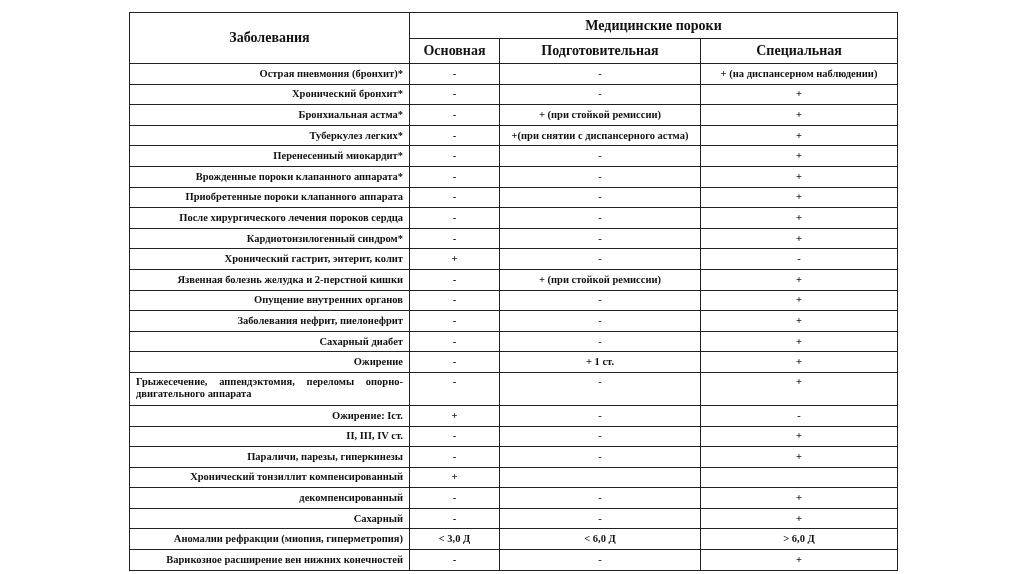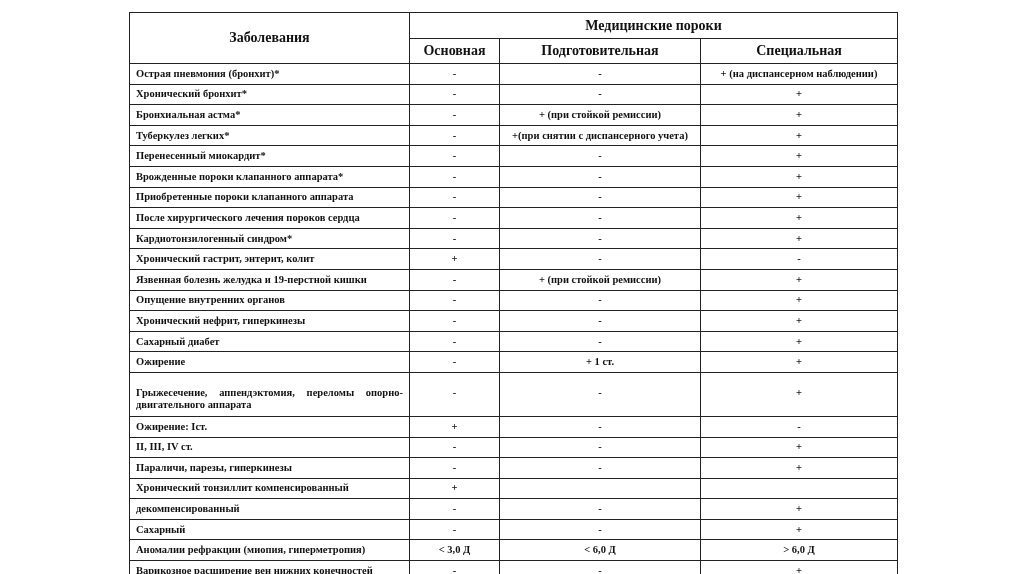--- a/index.html
+++ b/index.html
@@ -15,24 +15,24 @@
   }
   table.grid td, table.grid th {
     border: 1.2px solid #222;
     padding: 0 6px;
     vertical-align: middle;
   }
   th { font-weight: bold; text-align: center; font-size: 14px; }
   th.h-main { height: 25px; }
   th.h-sub { height: 24px; margin-top: 44px; }
   td { font-size: 10.5px; font-weight: bold; height: 19.6px; line-height: 12px; }
-  td.dis { text-align: left; }
+  td.dis { text-align: right; }
   td.dis.justify { text-align: justify; text-align-last: left; }
   td.val { text-align: center; }
-  tr.tall td { height: 29px; vertical-align: top; padding-top: 14px; }
+  tr.tall td { height: 29px; vertical-align: top; padding-top: 3px; }
 </style>
 </head>
 <body>
 
 <table class="grid">
   <colgroup>
     <col style="width:280px">
     <col style="width:90px">
     <col style="width:201px">
     <col style="width:197px">
@@ -63,21 +63,21 @@
       </tr>
       <tr>
         <td class="dis">Бронхиальная астма*</td>
         <td class="val">-</td>
         <td class="val">+ (при стойкой ремиссии)</td>
         <td class="val">+</td>
       </tr>
       <tr>
         <td class="dis">Туберкулез легких*</td>
         <td class="val">-</td>
-        <td class="val">+(при снятии с диспансерного учета)</td>
+        <td class="val">+(при снятии с диспансерного астма)</td>
         <td class="val">+</td>
       </tr>
       <tr>
         <td class="dis">Перенесенный миокардит*</td>
         <td class="val">-</td>
         <td class="val">-</td>
         <td class="val">+</td>
       </tr>
       <tr>
         <td class="dis">Врожденные пороки клапанного аппарата*</td>
@@ -103,33 +103,33 @@
         <td class="val">-</td>
         <td class="val">+</td>
       </tr>
       <tr>
         <td class="dis">Хронический гастрит, энтерит, колит</td>
         <td class="val">+</td>
         <td class="val">-</td>
         <td class="val">-</td>
       </tr>
       <tr>
-        <td class="dis">Язвенная болезнь желудка и 19-перстной кишки</td>
+        <td class="dis">Язвенная болезнь желудка и 2-перстной кишки</td>
         <td class="val">-</td>
         <td class="val">+ (при стойкой ремиссии)</td>
         <td class="val">+</td>
       </tr>
       <tr>
         <td class="dis">Опущение внутренних органов</td>
         <td class="val">-</td>
         <td class="val">-</td>
         <td class="val">+</td>
       </tr>
       <tr>
-        <td class="dis">Хронический нефрит, гиперкинезы</td>
+        <td class="dis">Заболевания нефрит, пиелонефрит</td>
         <td class="val">-</td>
         <td class="val">-</td>
         <td class="val">+</td>
       </tr>
       <tr>
         <td class="dis">Сахарный диабет</td>
         <td class="val">-</td>
         <td class="val">-</td>
         <td class="val">+</td>
       </tr>

